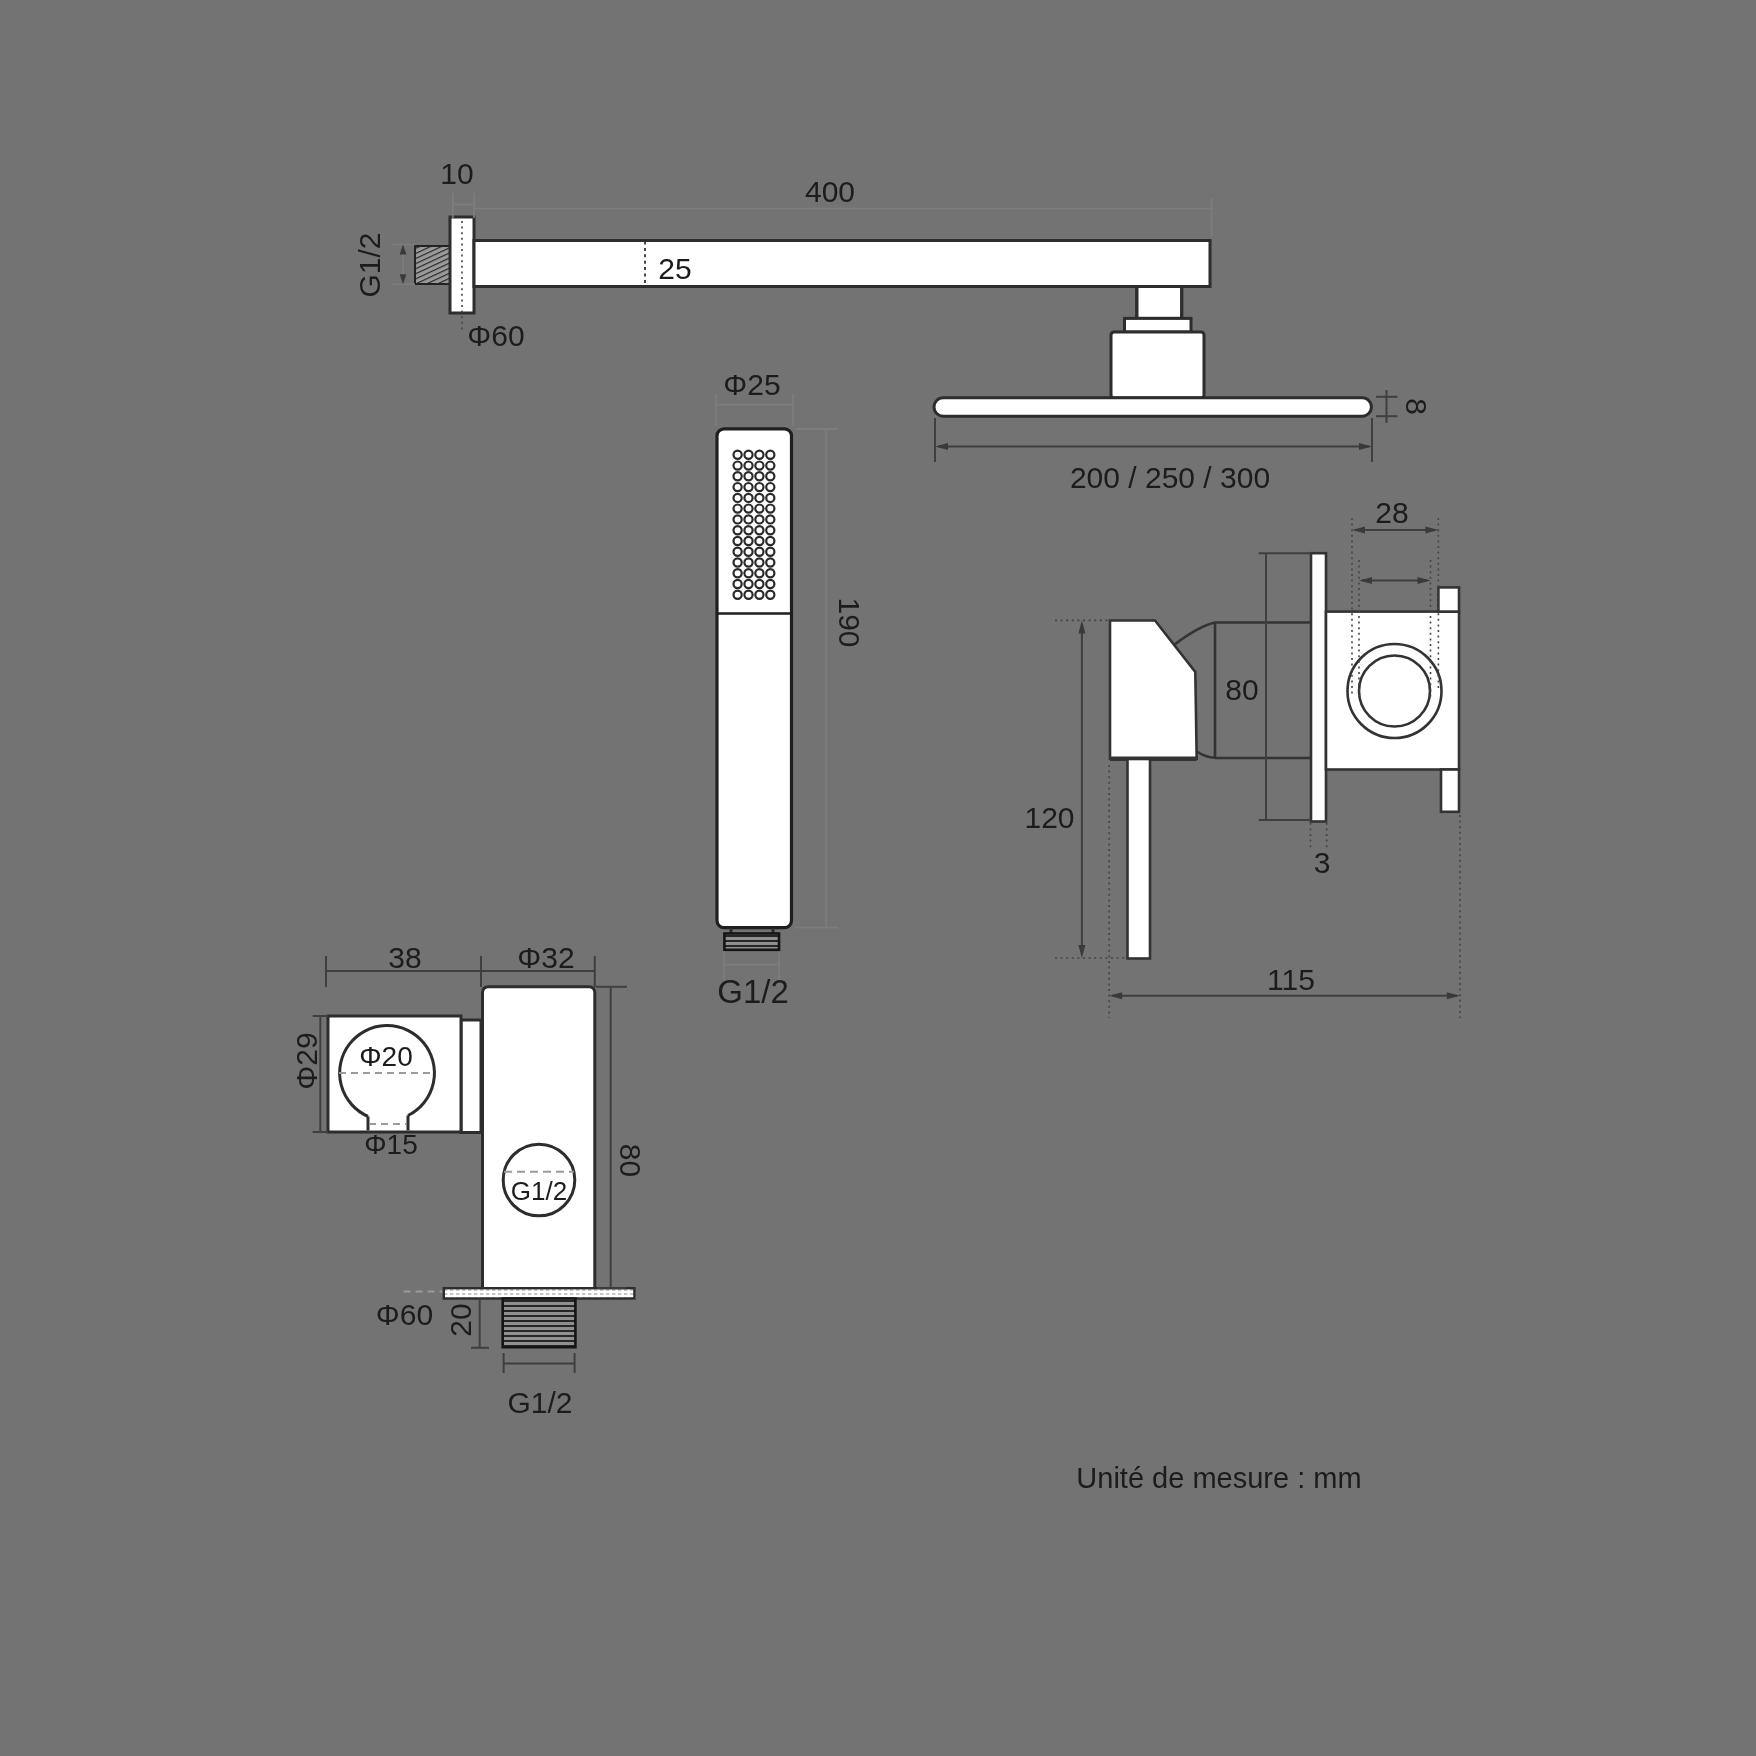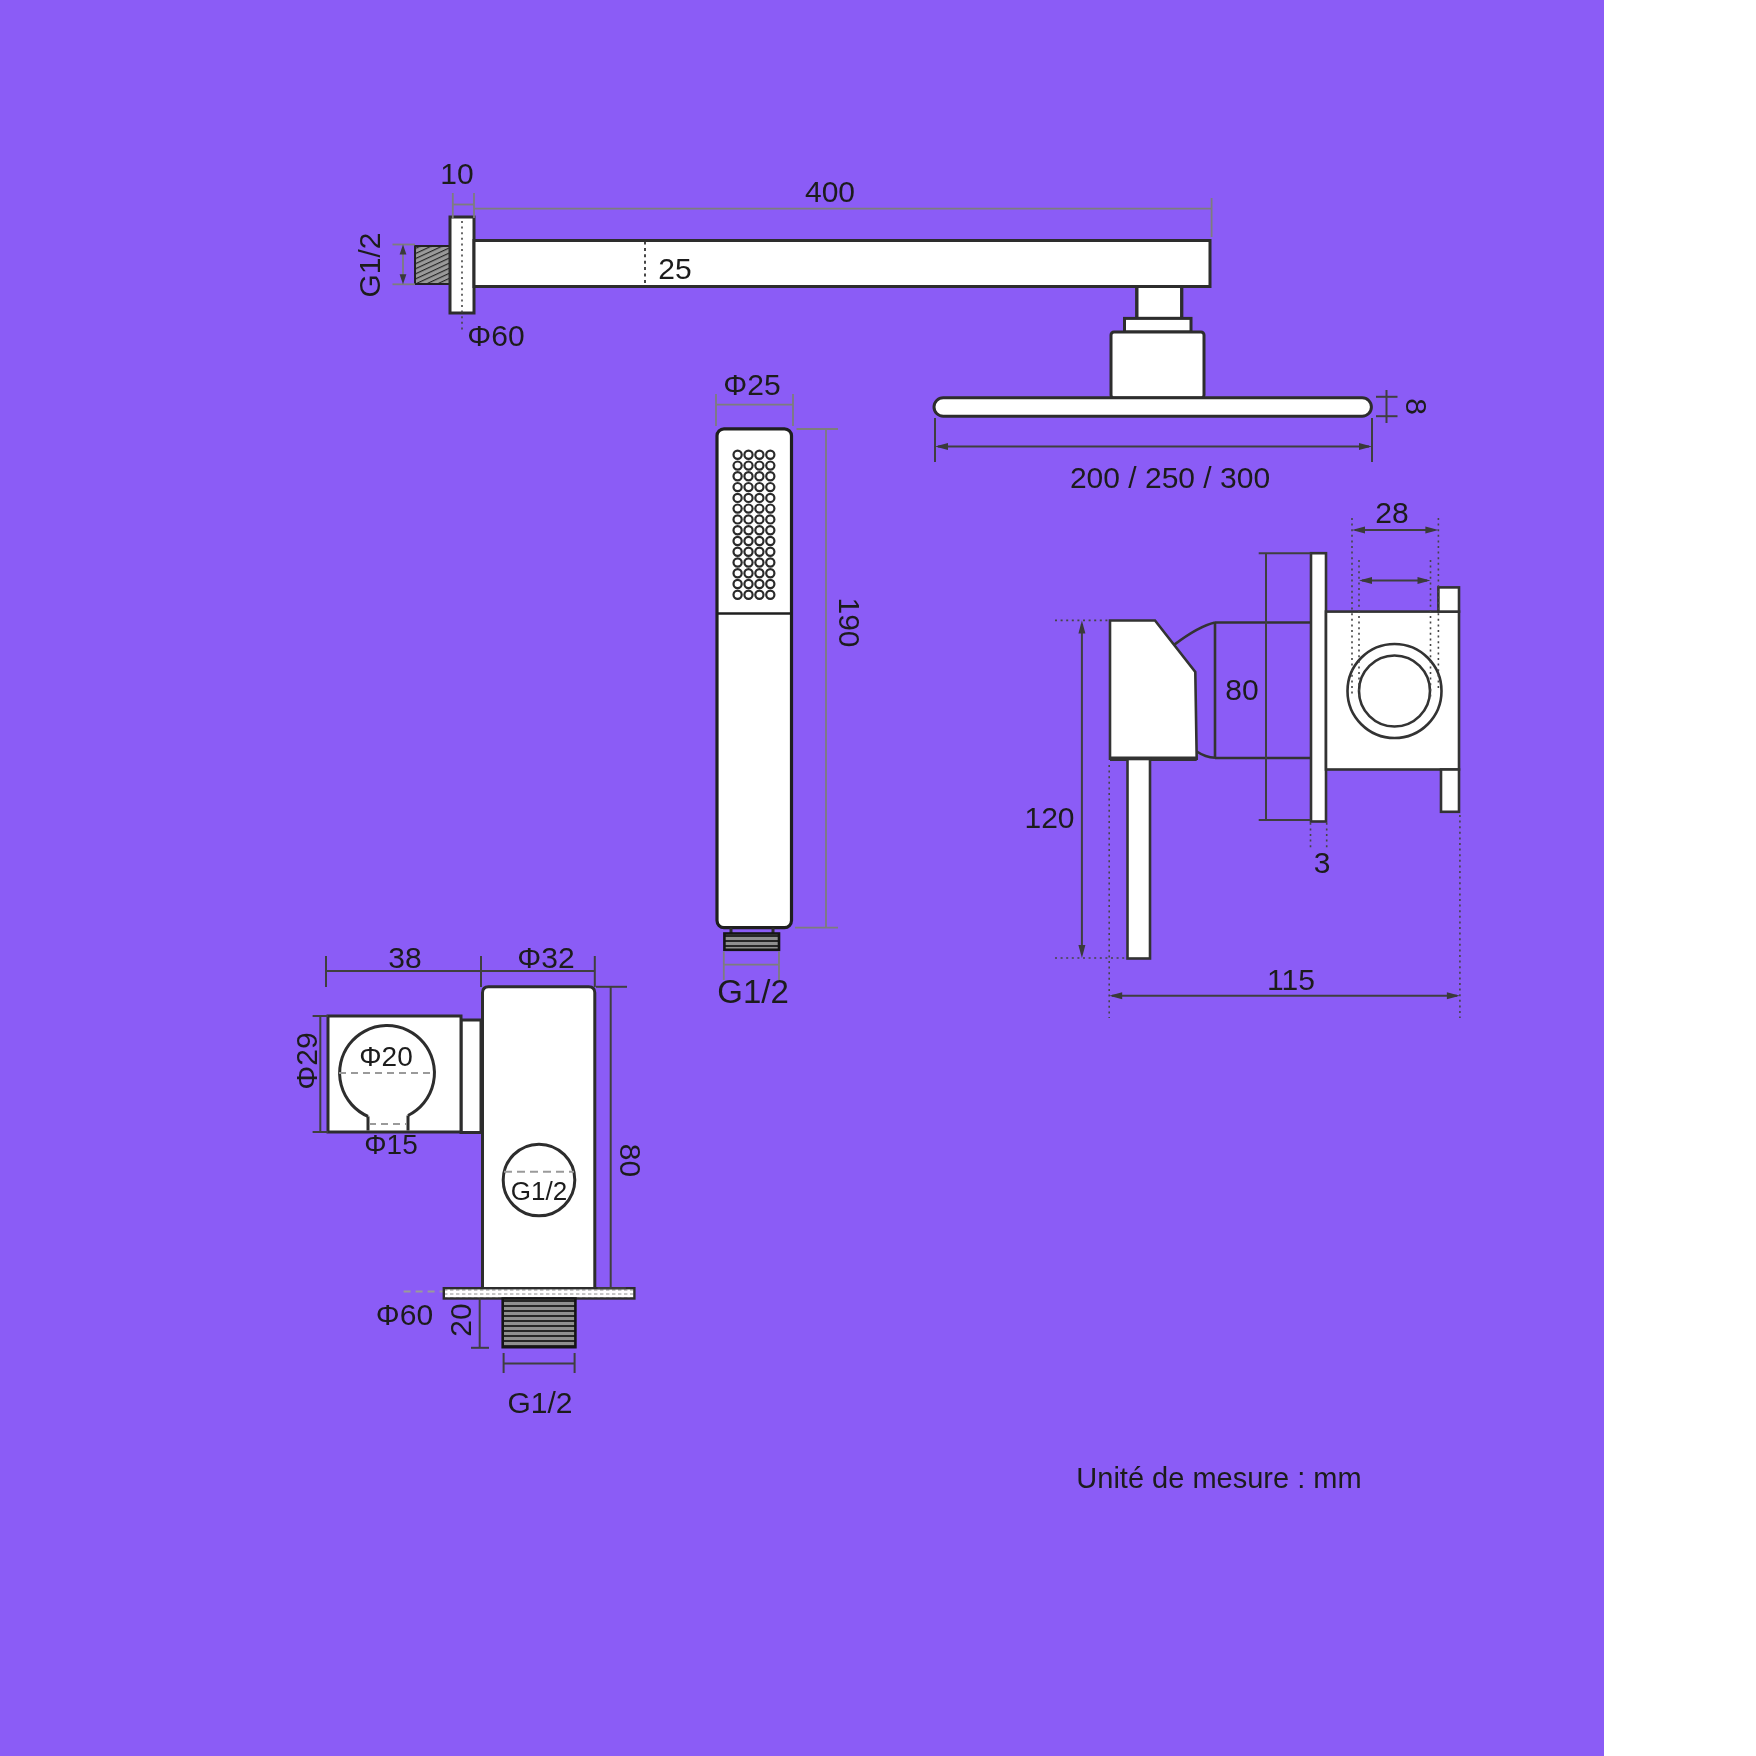--- a/index.html
+++ b/index.html
@@ -1,16 +1,16 @@
 <!DOCTYPE html>
 <html><head>
 <meta charset="utf-8">
 <style>
   html,body{margin:0;padding:0;background:#ffffff;}
-  .page{width:1604px;height:1756px;background:#8b5cf6;position:relative;overflow:hidden;}
+  .page{width:1756px;height:1756px;background:#737373;position:relative;overflow:hidden;}
   svg{display:block;}
   text{font-family:"Liberation Sans",sans-serif;fill:#1c1c1c;}
   .lbl{font-size:30px;}
   .lbl-lg{font-size:33px;}
   .lbl-md{font-size:28px;}
   .lbl-sm{font-size:26px;}
   .note{font-size:29px;}
   .part{fill:#ffffff;stroke:#2d2d2d;stroke-width:3;}
   .partm{fill:#ffffff;stroke:#333333;stroke-width:2.6;}
   .edge{fill:none;stroke:#2d2d2d;stroke-width:3;}

